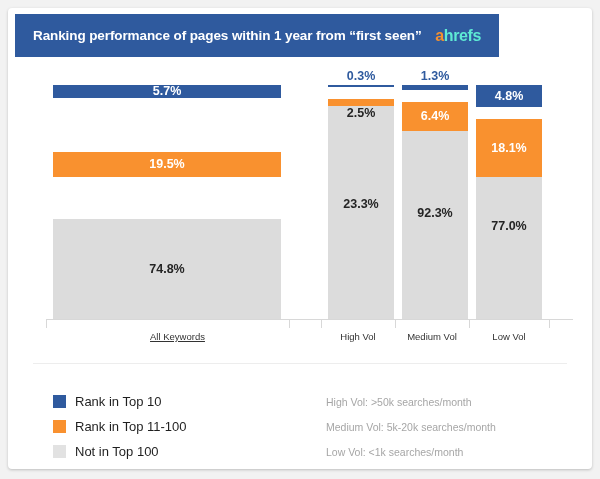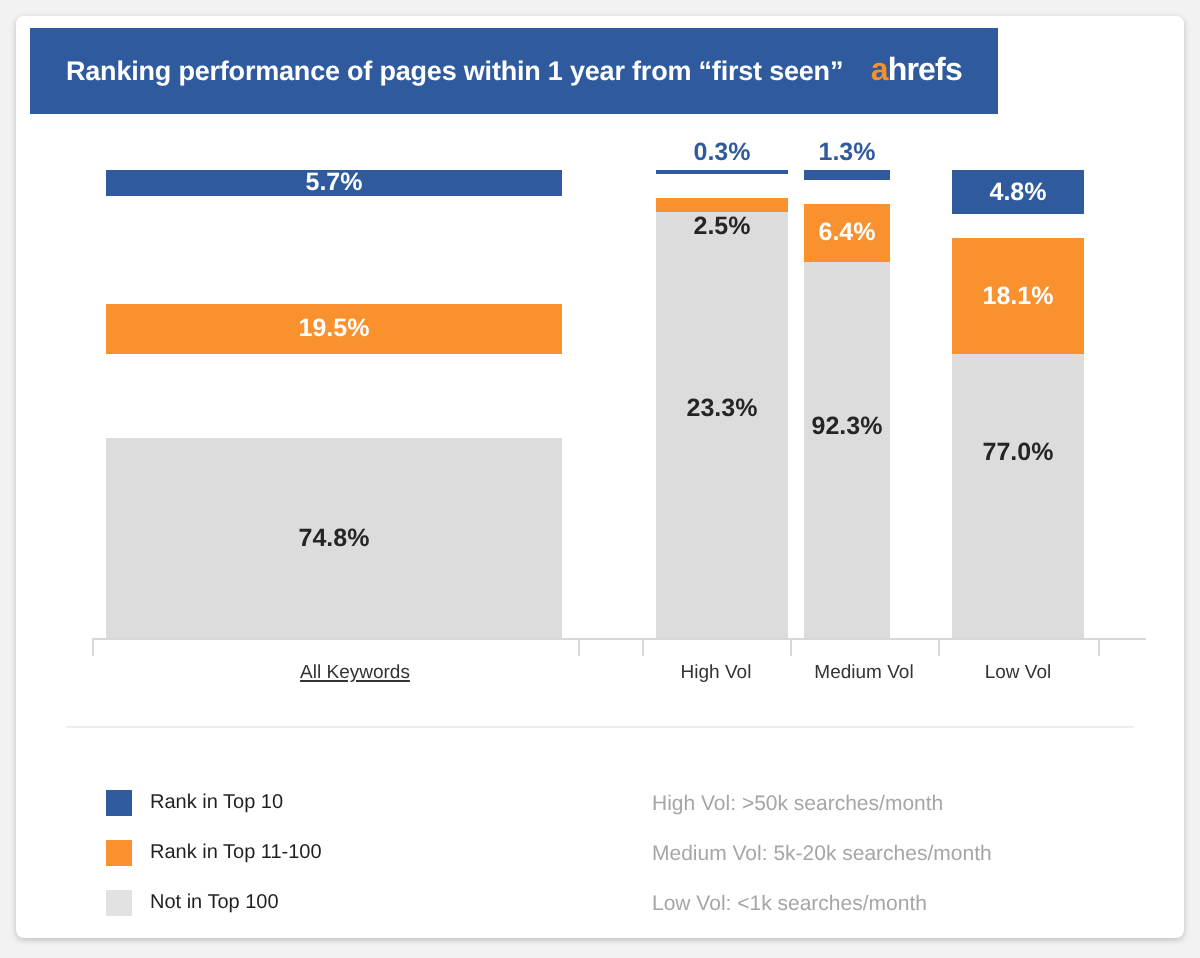--- a/index.html
+++ b/index.html
@@ -45,21 +45,21 @@
     letter-spacing: -0.1px;
     white-space: nowrap;
   }
   #logo {
     font-size: 16px;
     font-weight: bold;
     letter-spacing: -0.4px;
     white-space: nowrap;
   }
   #logo .a { color: #f5902e; }
-  #logo .rest { color: #ffffff; }
+  #logo .rest { color: #5eead4; }
 
   
   #plot {
     position: absolute;
     left: 0;
     top: 49px;
     width: 584px;
     height: 290px;
   }
   .bar {
@@ -159,21 +159,21 @@
   .swatch {
     width: 13px;
     height: 13px;
     margin-right: 9px;
     flex: 0 0 auto;
   }
   .sw-blue   { background: #2f5a9e; }
   .sw-orange { background: #f9912f; }
   .sw-gray   { background: #e2e2e2; }
   .legend-text {
-    font-size: 10px;
+    font-size: 13px;
     color: #1f1f1f;
     white-space: nowrap;
   }
   #notes {
     position: absolute;
     left: 318px;
     top: 381px;
     width: 250px;
   }
   .note-row {
@@ -214,21 +214,21 @@
         <span class="outside-above">0.3%</span>
       </div>
       <div class="seg seg-top11" style="height:7px;">
         <span class="inside-below">2.5%</span>
       </div>
       <div class="seg seg-not" style="height:224.5px; align-items:center;">
         <span class="seg-label lab-dark" style="position:relative; top:-8px;">23.3%</span>
       </div>
     </div>
 
-    <div class="bar" style="left:394px; width:43px; height:234px;">
+    <div class="bar" style="left:394px; width:66px; height:234px;">
       <div class="seg seg-top10" style="height:5px;">
         <span class="outside-above">1.3%</span>
       </div>
       <div class="seg seg-top11" style="height:31px;">
         <span class="seg-label lab-white">6.4%</span>
       </div>
       <div class="seg seg-not" style="height:198px; align-items:center;">
         <span class="seg-label lab-dark" style="position:relative; top:-12px;">92.3%</span>
       </div>
     </div>

